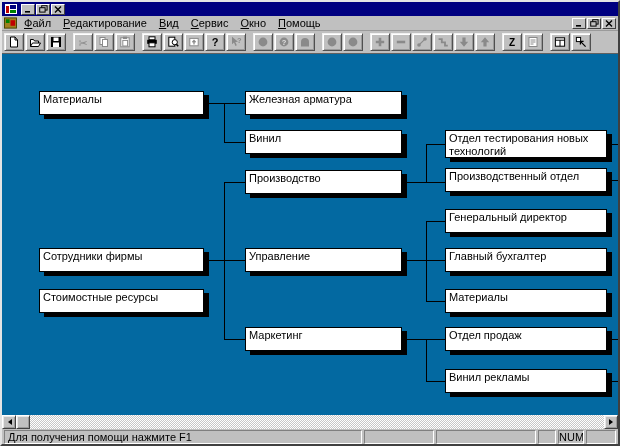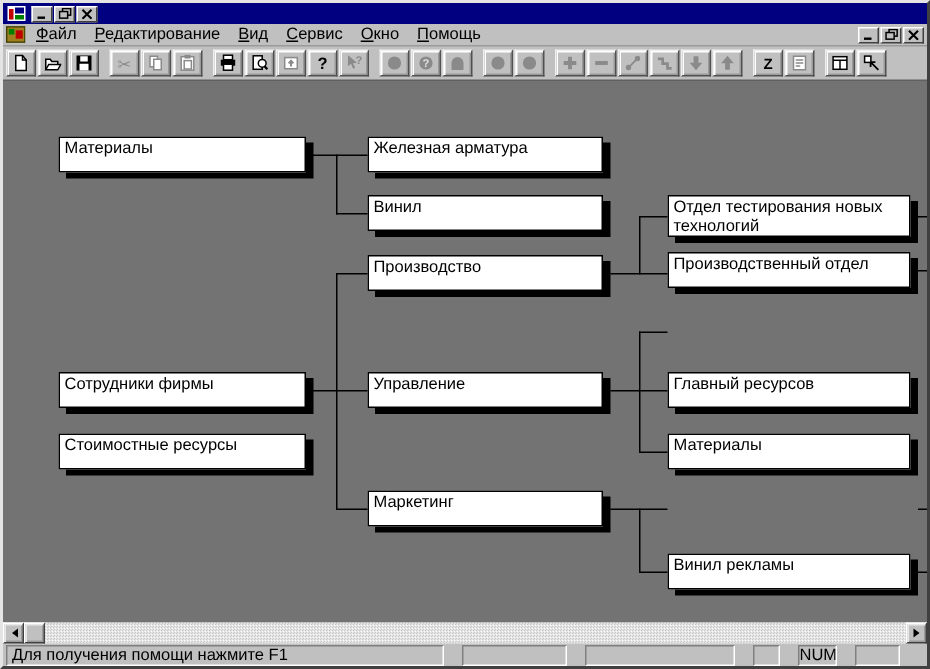--- a/index.html
+++ b/index.html
@@ -50,21 +50,21 @@
     width:20px; height:18px; background:#c0c0c0; padding:1px;
     border:1px solid; border-color:#f0f0f0 #505050 #505050 #f0f0f0;
     box-shadow:inset 1px 1px 0 #fff, inset -1px -1px 0 #9a9a9a;
     display:flex; align-items:center; justify-content:center; color:#000;
   }
   .tb.off { color:#8a8a8a; }
   .tb svg { display:block; }
   .tbgap { width:5px; flex:0 0 auto; }
 
   
-  .canvas { flex:1 1 auto; position:relative; background:#737373; overflow:hidden; }
+  .canvas { flex:1 1 auto; position:relative; background:#0369a1; overflow:hidden; }
   .node {
     position:absolute; background:#fff; border:1px solid #000;
     box-shadow:5px 4px 0 0 #000; font-size:11px; line-height:13px;
     padding:1px 2px 0 3px; overflow:hidden;
   }
   .hl { position:absolute; height:1px; background:#000; display:block; }
   .vl { position:absolute; width:1px; background:#000; display:block; }
 
   
   .hscroll {
@@ -77,21 +77,21 @@
     border:1px solid; border-color:#fff #404040 #404040 #fff;
     box-shadow:inset 1px 1px 0 #e8e8e8, inset -1px -1px 0 #9a9a9a;
     display:flex; align-items:center; justify-content:center;
   }
   .tri-l { width:0; height:0; border:3px solid transparent; border-right:4px solid #000; margin-right:2px; }
   .tri-r { width:0; height:0; border:3px solid transparent; border-left:4px solid #000; margin-left:2px; }
   .thumb { left:14px; }
 
   
   .statusbar {
-    height:15px; flex:0 0 auto; display:flex; gap:12px; padding:1px 18px 0 2px;
+    height:15px; flex:0 0 auto; display:flex; gap:2px; padding:1px 2px 0 2px;
     font-size:11px; align-items:stretch;
   }
   .sp {
     border:1px solid; border-color:#808080 #fff #fff #808080;
     line-height:12px; padding:0 3px; white-space:nowrap; overflow:hidden;
   }
   .sp.main { flex:1; }
   .sp.num { width:26px; text-align:left; padding:0; }
 </style>
 </head>
@@ -325,22 +325,24 @@
     <div class="node" style="left:37px;top:235px;width:165px;height:24px"><span>Стоимостные ресурсы</span></div>
 
     <div class="node" style="left:243px;top:76px;width:157px;height:24px"><span>Винил</span></div>
     <div class="node" style="left:243px;top:37px;width:157px;height:24px"><span>Железная арматура</span></div>
     <div class="node" style="left:243px;top:116px;width:157px;height:24px"><span>Производство</span></div>
     <div class="node" style="left:243px;top:194px;width:157px;height:24px"><span>Управление</span></div>
     <div class="node" style="left:243px;top:273px;width:157px;height:24px"><span>Маркетинг</span></div>
 
     <div class="node" style="left:443px;top:76px;width:162px;height:28px"><span>Отдел тестирования новых технологий</span></div>
     <div class="node" style="left:443px;top:114px;width:162px;height:24px"><span>Производственный отдел</span></div>
-    <div class="node" style="left:443px;top:194px;width:162px;height:24px"><span>Главный ресурсов</span></div>
+    <div class="node" style="left:443px;top:155px;width:162px;height:24px"><span>Генеральный директор</span></div>
+    <div class="node" style="left:443px;top:194px;width:162px;height:24px"><span>Главный бухгалтер</span></div>
     <div class="node" style="left:443px;top:235px;width:162px;height:24px"><span>Материалы</span></div>
+    <div class="node" style="left:443px;top:273px;width:162px;height:24px"><span>Отдел продаж</span></div>
     <div class="node" style="left:443px;top:315px;width:162px;height:24px"><span>Винил рекламы</span></div>
 
     <i class="hl" style="left:203px;top:49px;width:19px"></i>
     <i class="vl" style="left:222px;top:49px;height:40px"></i>
     <i class="hl" style="left:222px;top:49px;width:21px"></i>
     <i class="hl" style="left:222px;top:88px;width:21px"></i>
 
     <i class="hl" style="left:203px;top:206px;width:19px"></i>
     <i class="vl" style="left:222px;top:128px;height:158px"></i>
     <i class="hl" style="left:222px;top:128px;width:21px"></i>

